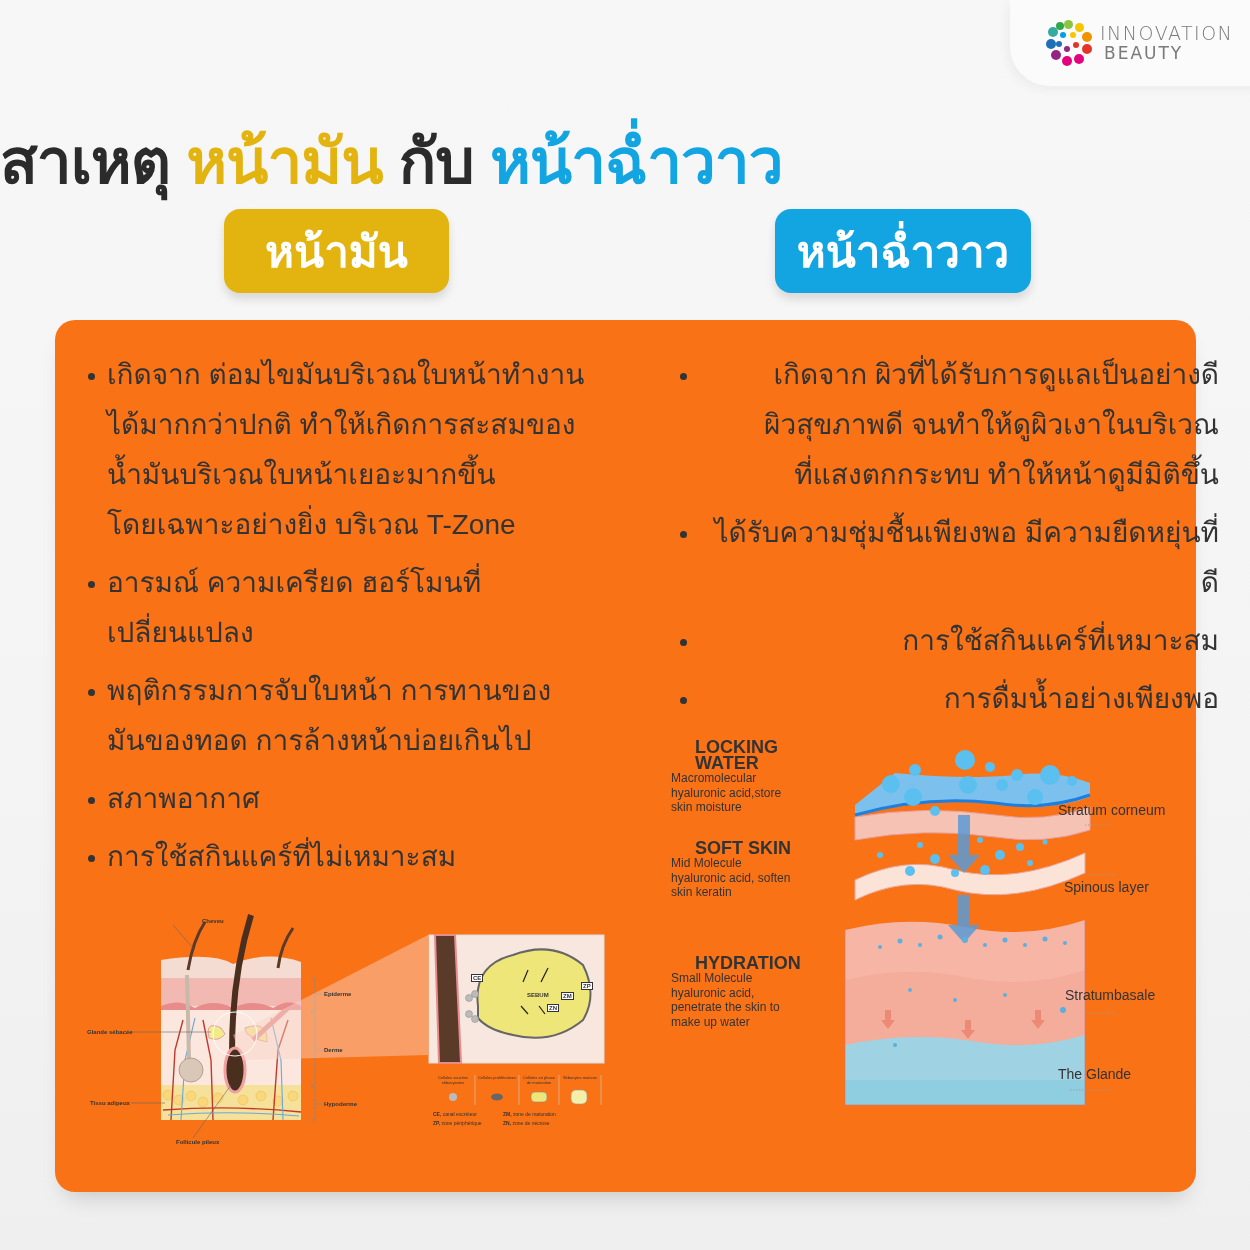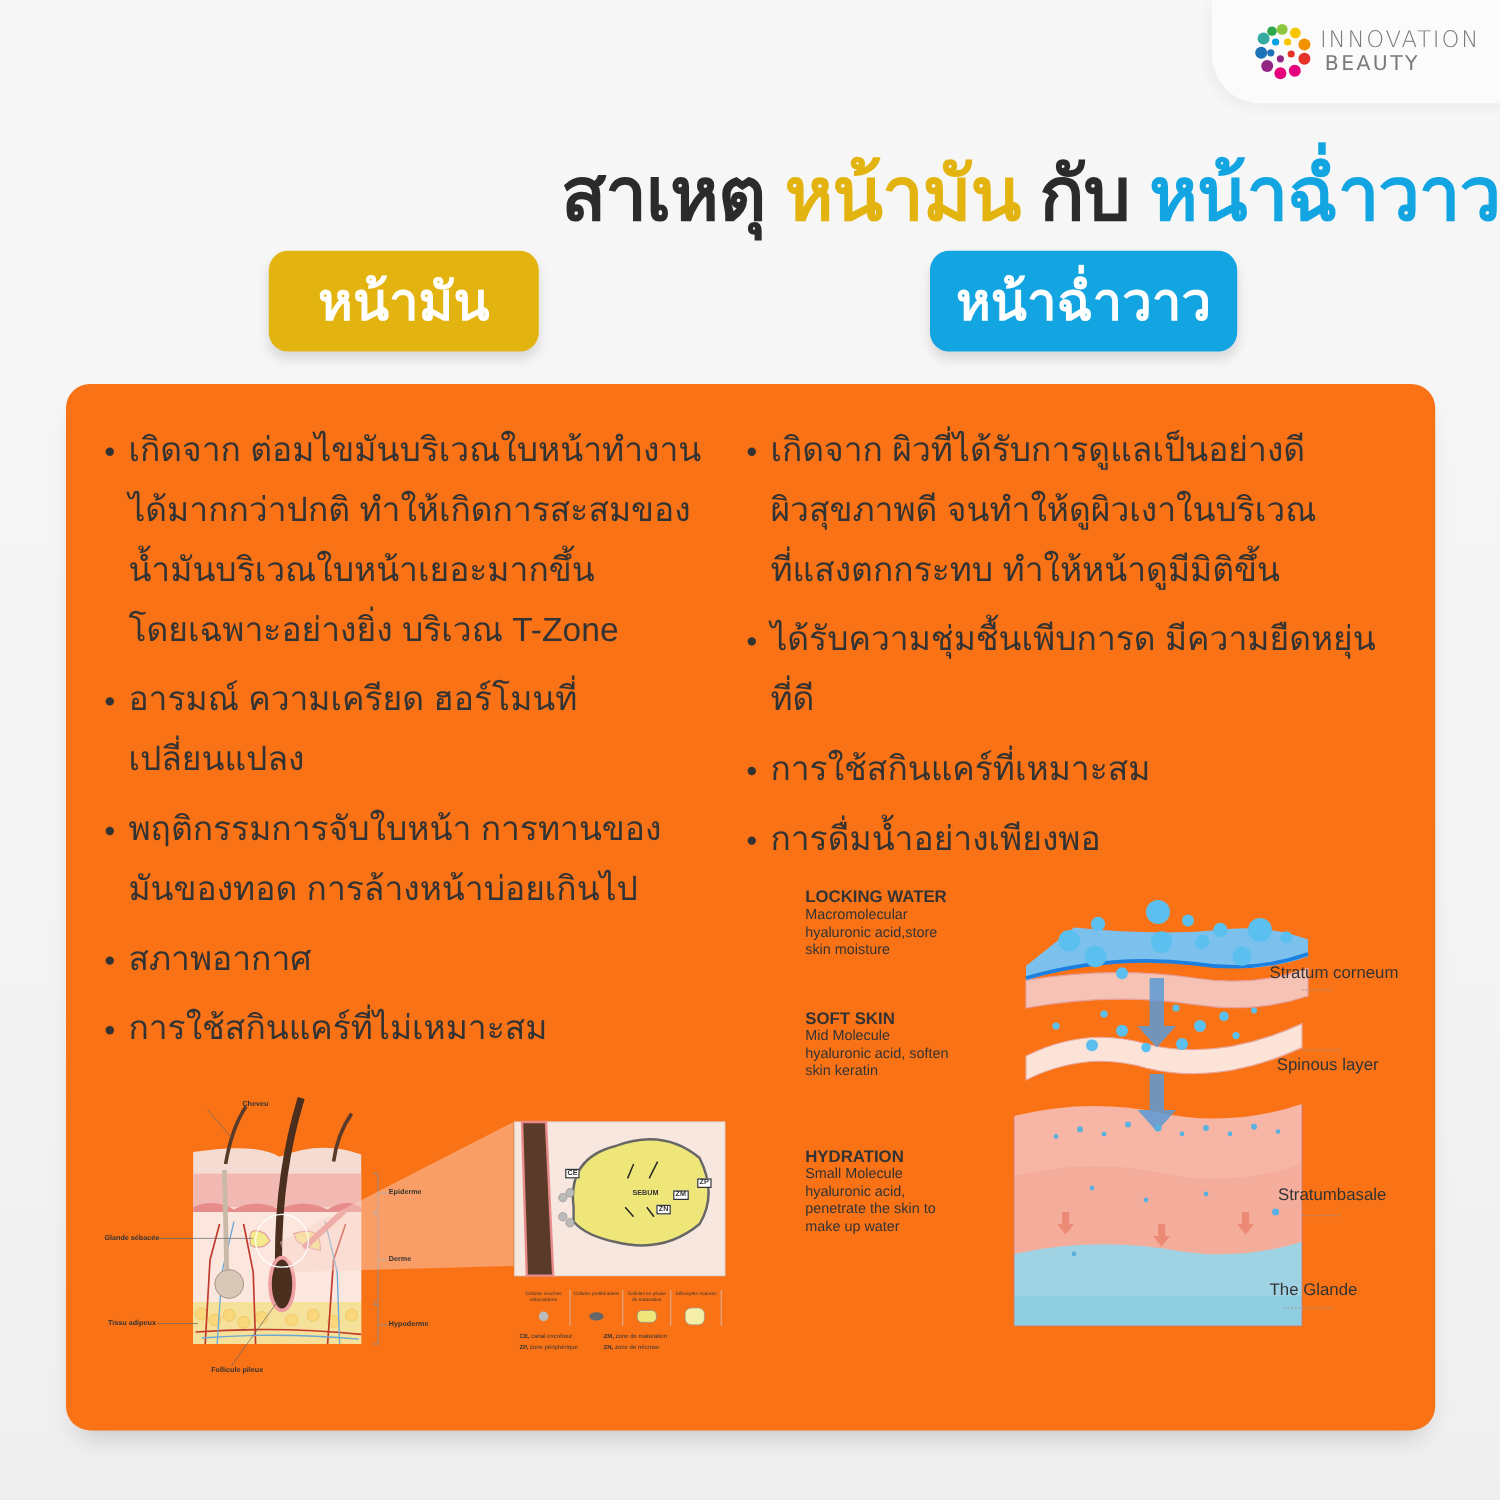--- a/index.html
+++ b/index.html
@@ -16,21 +16,21 @@
     box-shadow: -4px 4px 10px rgba(0,0,0,0.04);
     display: flex; align-items: center; padding-left: 36px;
   }
   .logo-mark { width: 46px; height: 46px; position: relative; }
   .logo-mark span { position: absolute; border-radius: 50%; }
   .logo-text { margin-left: 8px; line-height: 1; }
   .logo-line1 { font-size: 19px; letter-spacing: 1.5px; color: #7a7a7a; font-family: "DejaVu Sans", sans-serif; font-weight: 300; }
   .logo-line2 { font-size: 17px; letter-spacing: 2px; color: #7a7a7a; margin-left: 4px; margin-top: 2px; font-family: "DejaVu Sans", sans-serif; }
 
   .title {
-    position: absolute; left: 0; right: 0; top: 112px; text-align: right;
+    position: absolute; left: 0; right: 0; top: 112px; text-align: left;
     font-size: 62px; font-weight: bold; letter-spacing: -1px; color: #2b2b2b;
   }
   .title .oily { color: #e3b410; }
   .title .glow { color: #12a5e2; }
 
   .pill {
     position: absolute; top: 209px; height: 84px; border-radius: 16px;
     color: #fff; font-weight: bold; font-size: 44px;
     display: flex; align-items: center; justify-content: center;
     box-shadow: 0 6px 10px rgba(0,0,0,0.12);
@@ -40,30 +40,30 @@
 
   .card {
     position: absolute; left: 55px; top: 320px; width: 1141px; height: 872px;
     background: #f97316; border-radius: 20px;
     box-shadow: 0 14px 22px -10px rgba(0,0,0,0.18);
   }
   .list { position: absolute; list-style: none; font-size: 28px; color: #333; }
   .list li { position: relative; padding-left: 20px; line-height: 50px; margin-bottom: 8px; white-space: pre-line; }
   .list li::before { content: ""; position: absolute; left: 1px; top: 23px; width: 7px; height: 7px; border-radius: 50%; background: #333; }
   .list-left { left: 32px; top: 30px; width: 540px; }
-  .list-right { left: 567px; top: 30px; width: 540px; }
+  .list-right { left: 624px; top: 30px; width: 540px; text-align: right; }
 
   
   .skin-fig { position: absolute; left: 28px; top: 590px; width: 540px; height: 250px; }
   .fig-label { position: absolute; font-size: 6px; font-weight: bold; color: #333; white-space: nowrap; }
 
   
   .hyd-fig { position: absolute; left: 610px; top: 425px; width: 520px; height: 380px; }
   .hyd-text { position: absolute; left: 6px; width: 125px; color: #333; font-size: 12px; line-height: 14.5px; }
-  .hyd-text .h { font-size: 14px; font-weight: bold; line-height: 16px; }
+  .hyd-text .h { font-size: 18px; font-weight: bold; line-height: 16px; margin-left: 24px; }
   .layer-label { position: absolute; font-size: 14px; color: #333; white-space: nowrap; }
 </style>
 </head>
 <body>
 
 <div class="logo-wrap">
   <div class="logo-mark">
     <span style="left:18px;top:0;width:9px;height:9px;background:#8cc63f"></span>
     <span style="left:29px;top:3px;width:9px;height:9px;background:#f7c600"></span>
     <span style="left:36px;top:12px;width:10px;height:10px;background:#f39200"></span>
@@ -102,21 +102,21 @@
     <li>พฤติกรรมการจับใบหน้า การทานของ
 มันของทอด การล้างหน้าบ่อยเกินไป</li>
     <li>สภาพอากาศ</li>
     <li>การใช้สกินแคร์ที่ไม่เหมาะสม</li>
   </ul>
 
   <ul class="list list-right">
     <li>เกิดจาก ผิวที่ได้รับการดูแลเป็นอย่างดี
 ผิวสุขภาพดี จนทำให้ดูผิวเงาในบริเวณ
 ที่แสงตกกระทบ ทำให้หน้าดูมีมิติขึ้น</li>
-    <li>ได้รับความชุ่มชื้นเพีบการด มีความยืดหยุ่นที่ดี</li>
+    <li>ได้รับความชุ่มชื้นเพียงพอ มีความยืดหยุ่นที่ดี</li>
     <li>การใช้สกินแคร์ที่เหมาะสม</li>
     <li>การดื่มน้ำอย่างเพียงพอ</li>
   </ul>
 
   <div class="skin-fig">
     <svg width="540" height="250" viewBox="0 0 540 250">
 
       <path d="M78 50 Q130 42 150 54 Q185 40 218 52 L218 210 L78 210 Z" fill="#f5dcd2"></path>
       <rect x="78" y="68" width="140" height="28" fill="#f2b8b2"></rect>
       <path d="M78 96 Q95 88 112 98 Q130 88 150 98 Q170 88 190 98 Q205 88 218 96 L218 100 L78 100 Z" fill="#e88b8b"></path>

